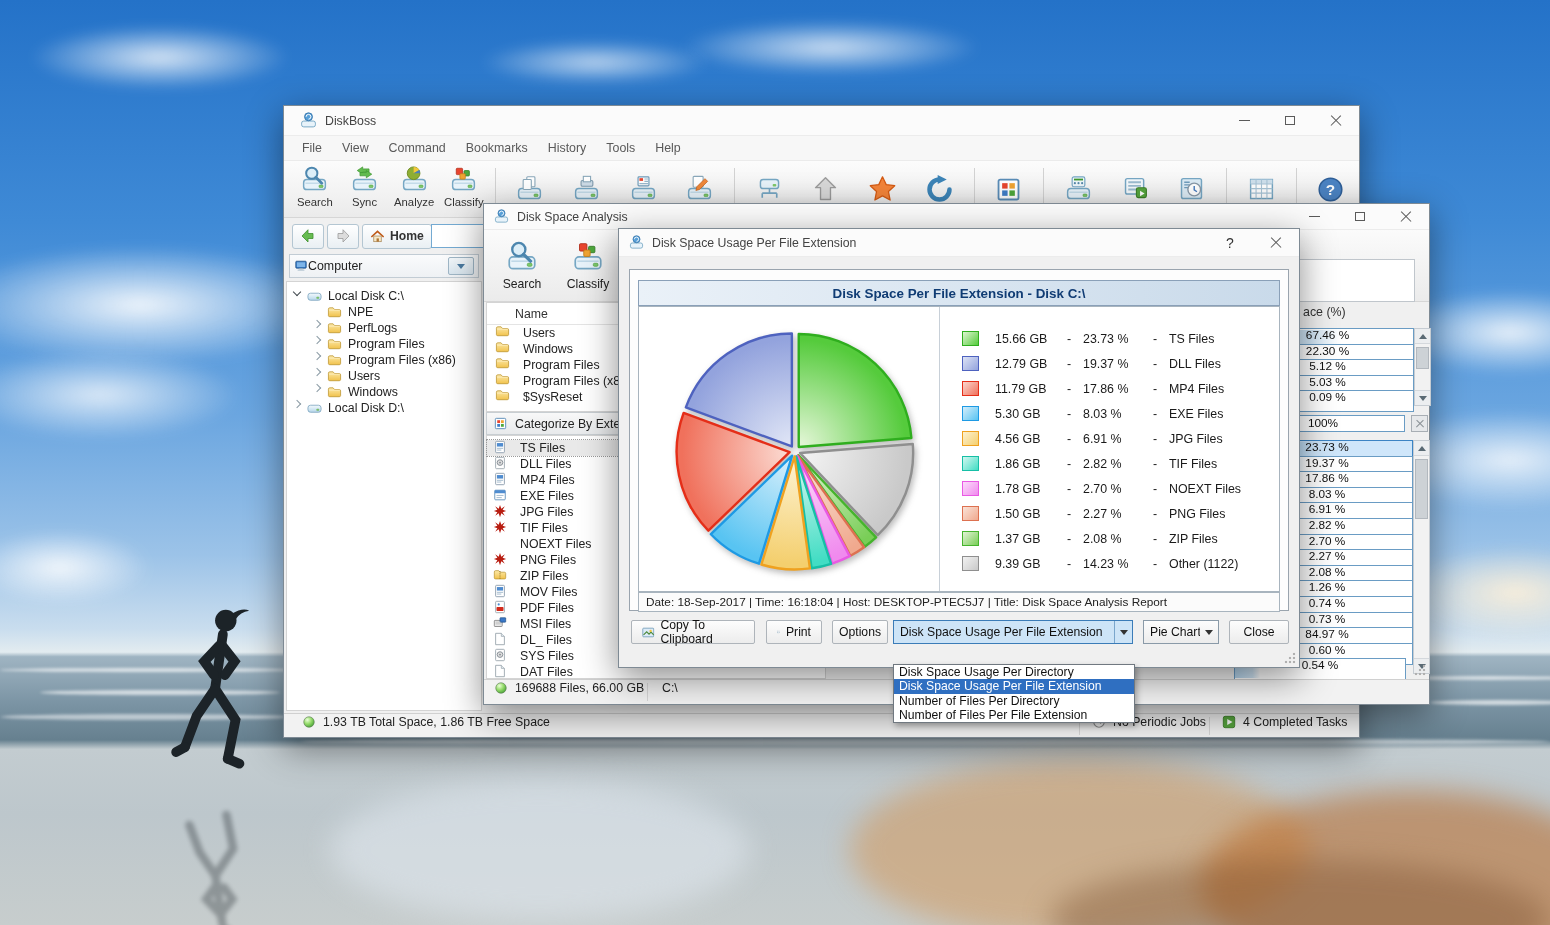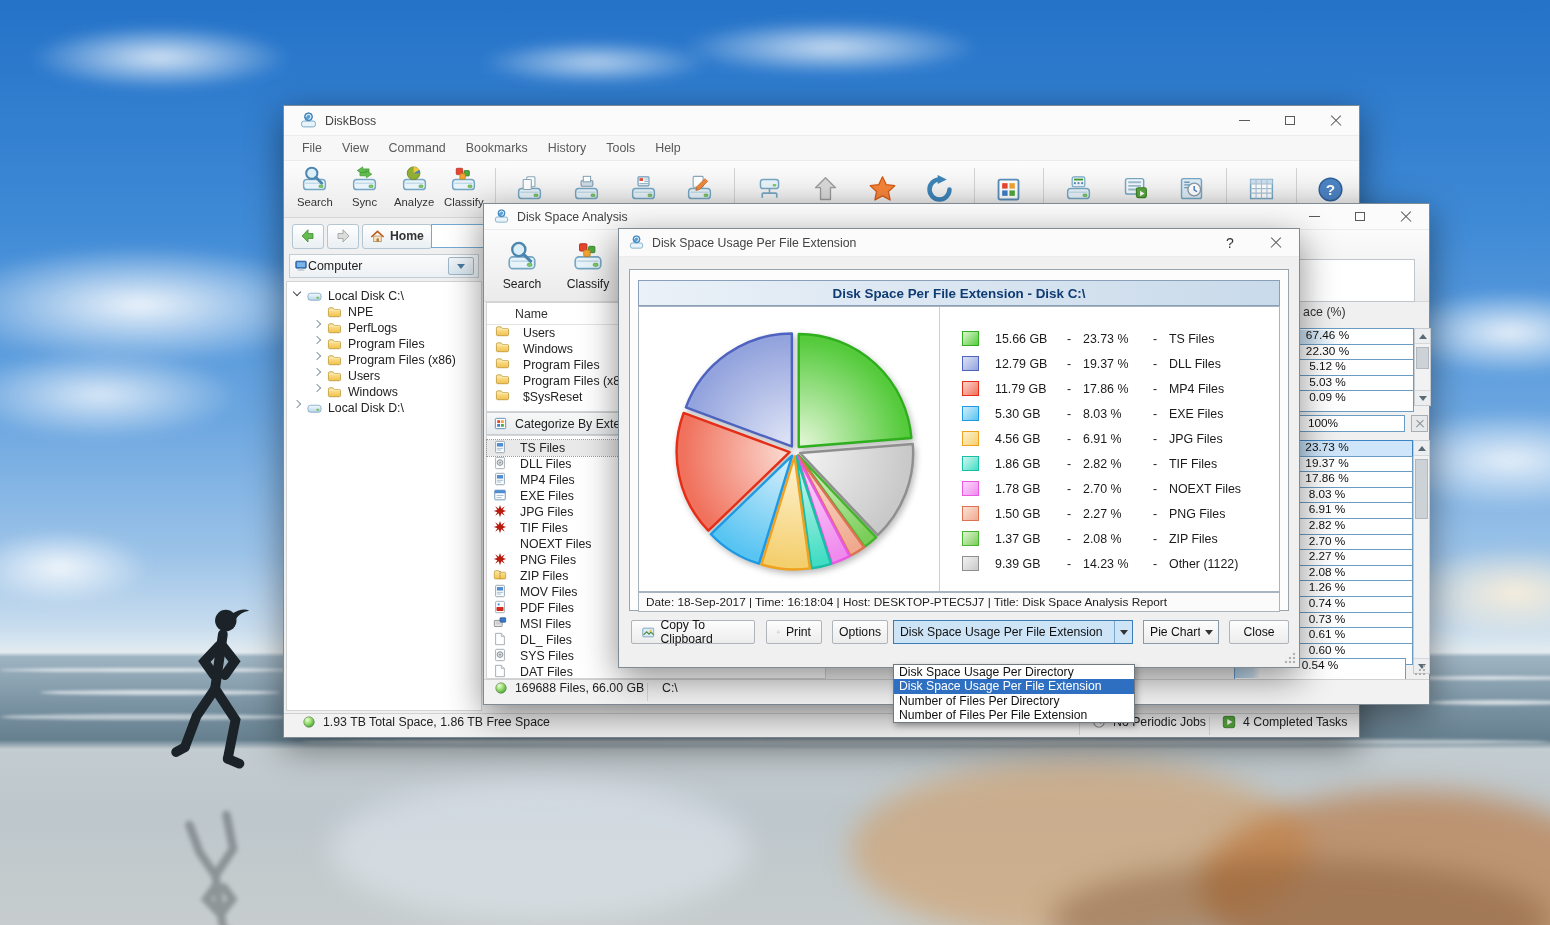--- a/index.html
+++ b/index.html
@@ -869,21 +869,21 @@
       <div class="pcell" style="left: 757px; top: 392px; width: 172px;">
         <span class="bar" style="width: 25.5318px;"></span>
         <span class="ptxt">0.74 %</span>
       </div>
       <div class="pcell" style="left: 757px; top: 407.6px; width: 172px;">
         <span class="bar" style="width: 25.5111px;"></span>
         <span class="ptxt">0.73 %</span>
       </div>
       <div class="pcell" style="left: 757px; top: 423.2px; width: 172px;">
         <span class="bar" style="width: 25.2627px;"></span>
-        <span class="ptxt">0.61 %</span>
+        <span class="ptxt">84.97 %</span>
       </div>
       <div class="pcell" style="left: 757px; top: 438.8px; width: 172px;">
         <span class="bar" style="width: 25.242px;"></span>
         <span class="ptxt">0.60 %</span>
       </div>
       <div class="pcell" style="left: 750px; top: 454.4px; width: 172px;">
         <span class="bar" style="width: 25.1178px;"></span>
         <span class="ptxt">0.54 %</span>
       </div>
     </div>

